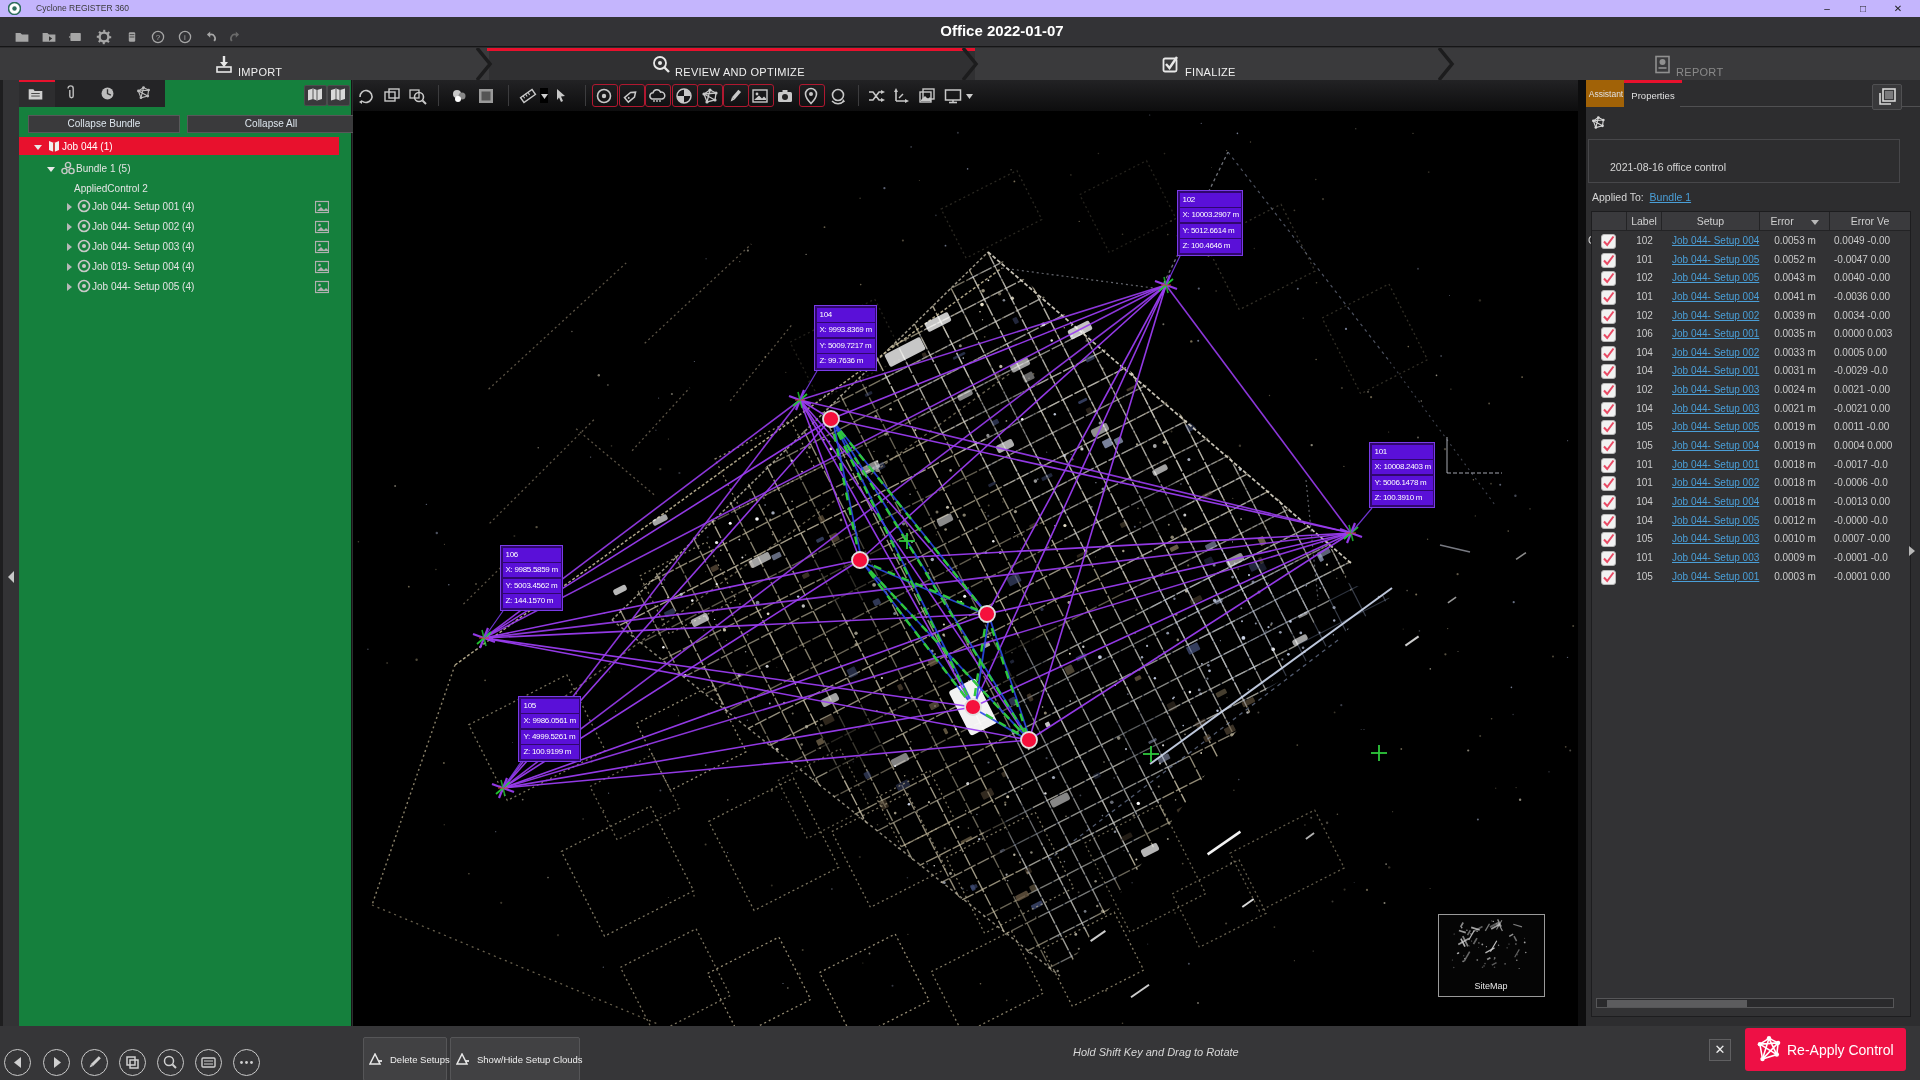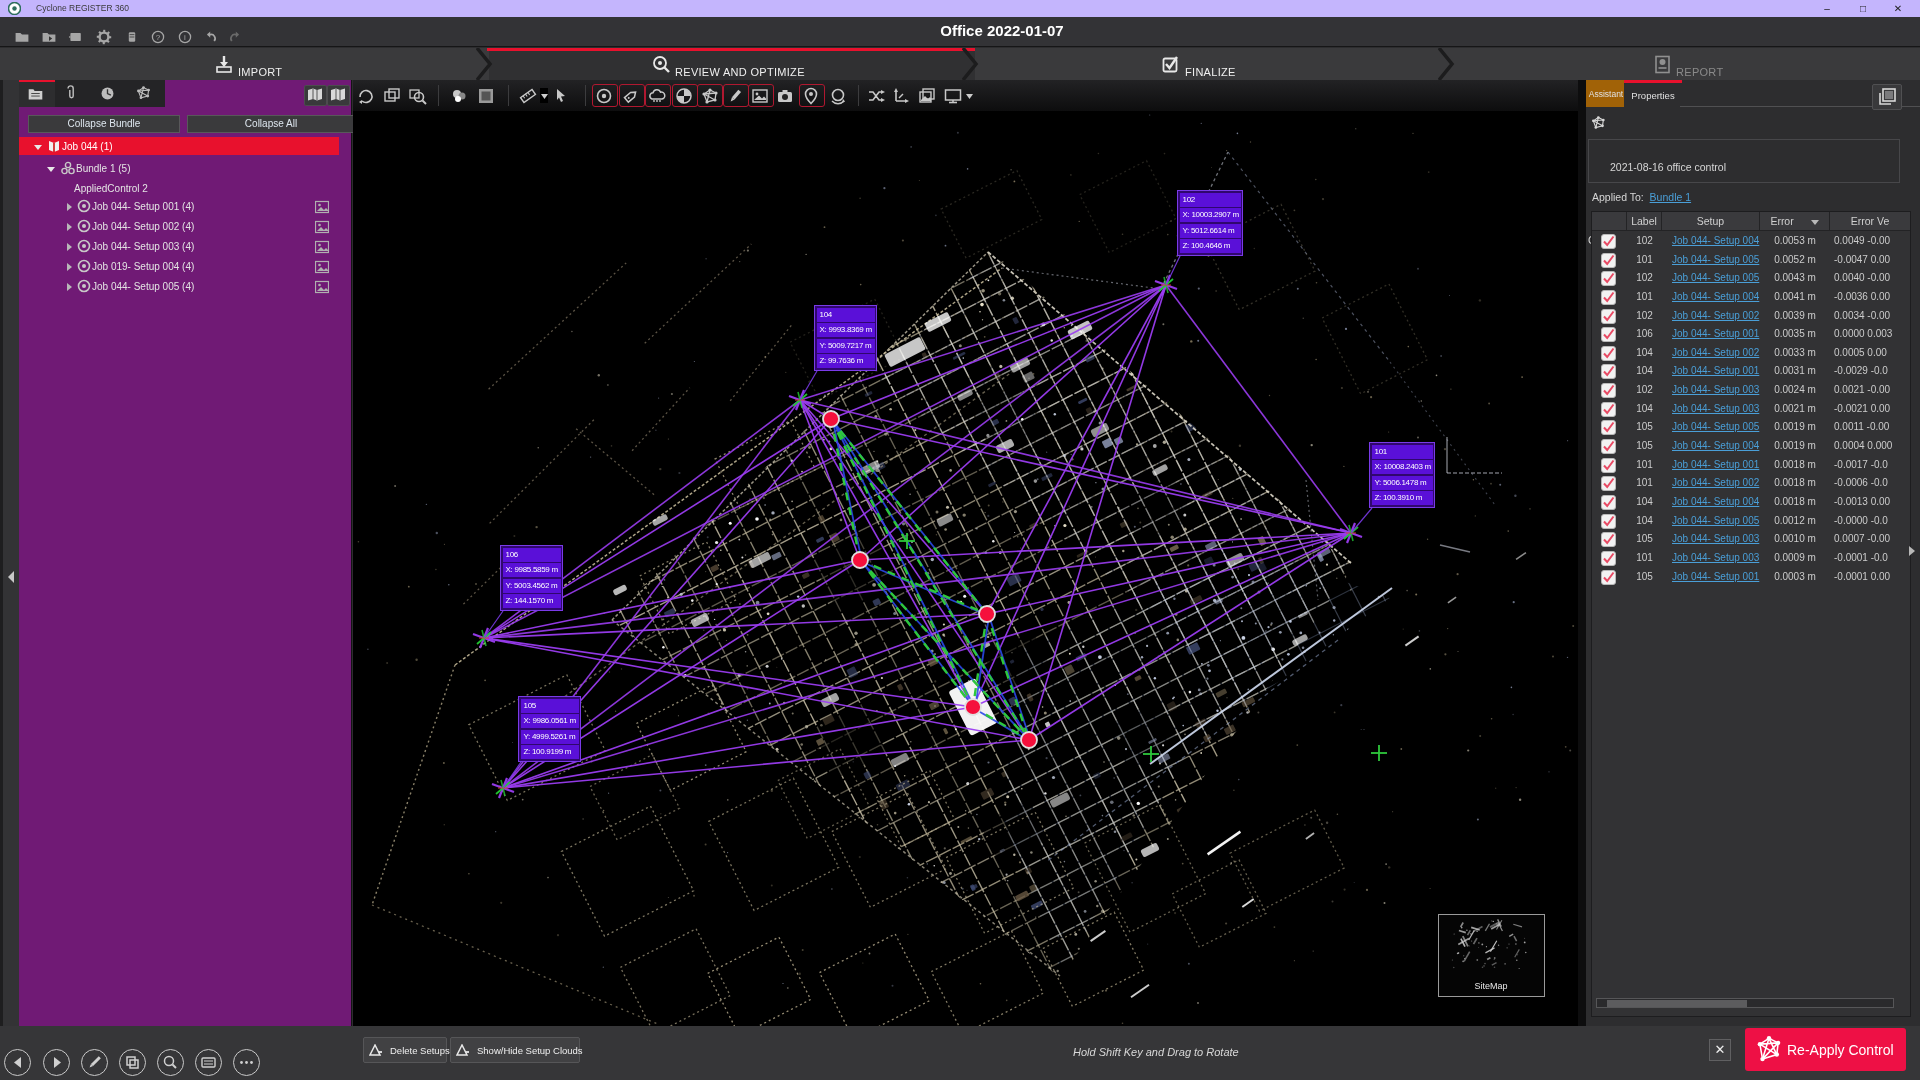--- a/index.html
+++ b/index.html
@@ -19,21 +19,21 @@
 
   
   #stepbar { left:0; top:48px; width:1920px; height:32px; background:#1c1c1d; }
   .step { position:absolute; top:0; height:32px; background:#3a3a3c; }
   #stepbar .cap { position:absolute; top:8px; height:32px; line-height:32px;
     font-size:11px; color:#f0f0f0; letter-spacing:0.3px; }
   .chev { position:absolute; top:0; }
 
   
   #lstrip { left:3px; top:80px; width:16px; height:955px; background:#333335; }
-  #lpanel { left:19px; top:80px; width:333px; height:955px; background:#701a75; border-right:1px solid #141415; }
+  #lpanel { left:19px; top:80px; width:333px; height:955px; background:#15803d; border-right:1px solid #141415; }
   #ltabs { position:absolute; left:0; top:0; width:146px; height:27px; background:#242426; }
   .ltab { position:absolute; top:0; width:36px; height:27px; }
   .ltab.act { background:#2d2d2f; border-top:2px solid #e8112d; }
   .lmapbtn { position:absolute; top:5px; width:23px; height:21px; background:#39393b; border:1px solid #4c4c4e; border-radius:2px; }
   .cbtn { position:absolute; top:35px; height:18px; background:#3a3a3c; border:1px solid #58585a;
     font-size:10px; color:#dde6ee; text-align:center; line-height:16px; }
   
   .trowl { position:absolute; left:0; height:20px; font-size:10px; color:#e4e4e4; }
   .selrow { position:absolute; left:0; top:57px; width:320px; height:18px; background:#e8112d; }
 
@@ -41,21 +41,21 @@
   #vp { left:353px; top:80px; width:1229px; height:946px; background:#000; }
   #vptoolbar { position:absolute; left:0; top:0; width:1229px; height:31px;
     background:linear-gradient(#222224,#0d0d0e); }
   #vpcanvas { position:absolute; left:0; top:31px; width:1229px; height:915px; overflow:hidden; }
   .lbl { position:absolute; background:#30076e; border:1px solid #7a3ae8; font-size:8px; letter-spacing:-0.3px; color:#fff; z-index:5; white-space:nowrap; }
   .lr { background:#5a10d8; margin:1.5px; padding:0 0 0 3px; height:14px; line-height:14px; overflow:hidden; }
   .lr.lt { }
 
   
   #botbar { left:0; top:1026px; width:1920px; height:54px; background:#363638; }
-  .bbtn { position:absolute; top:11px; height:26px; background:#414143; border:1px solid #565658;
+  .bbtn { position:absolute; top:11px; height:44px; background:#414143; border:1px solid #565658;
     border-radius:2px; color:#efefef; font-size:9.5px; display:flex; align-items:center; padding:0 5px; white-space:nowrap; }
   .bbtn svg { flex-shrink:0; }
   #hint { position:absolute; left:1073px; top:20px; width:200px; font-size:11px; font-style:italic; color:#d8d8d8; }
   .circb { position:absolute; border:1.5px solid #c9c9c9; border-radius:50%; width:27px; height:27px; }
 
   
   #rpanel { left:1586px; top:80px; width:334px; height:942px; background:#2d2d2f; }
   .rtab { position:absolute; top:0; height:27px; font-size:9.5px; color:#e0e0e0;
     display:flex; align-items:center; justify-content:center; }
   #rth { position:absolute; left:94px; top:26px; width:240px; border-top:1px solid #505052; }

